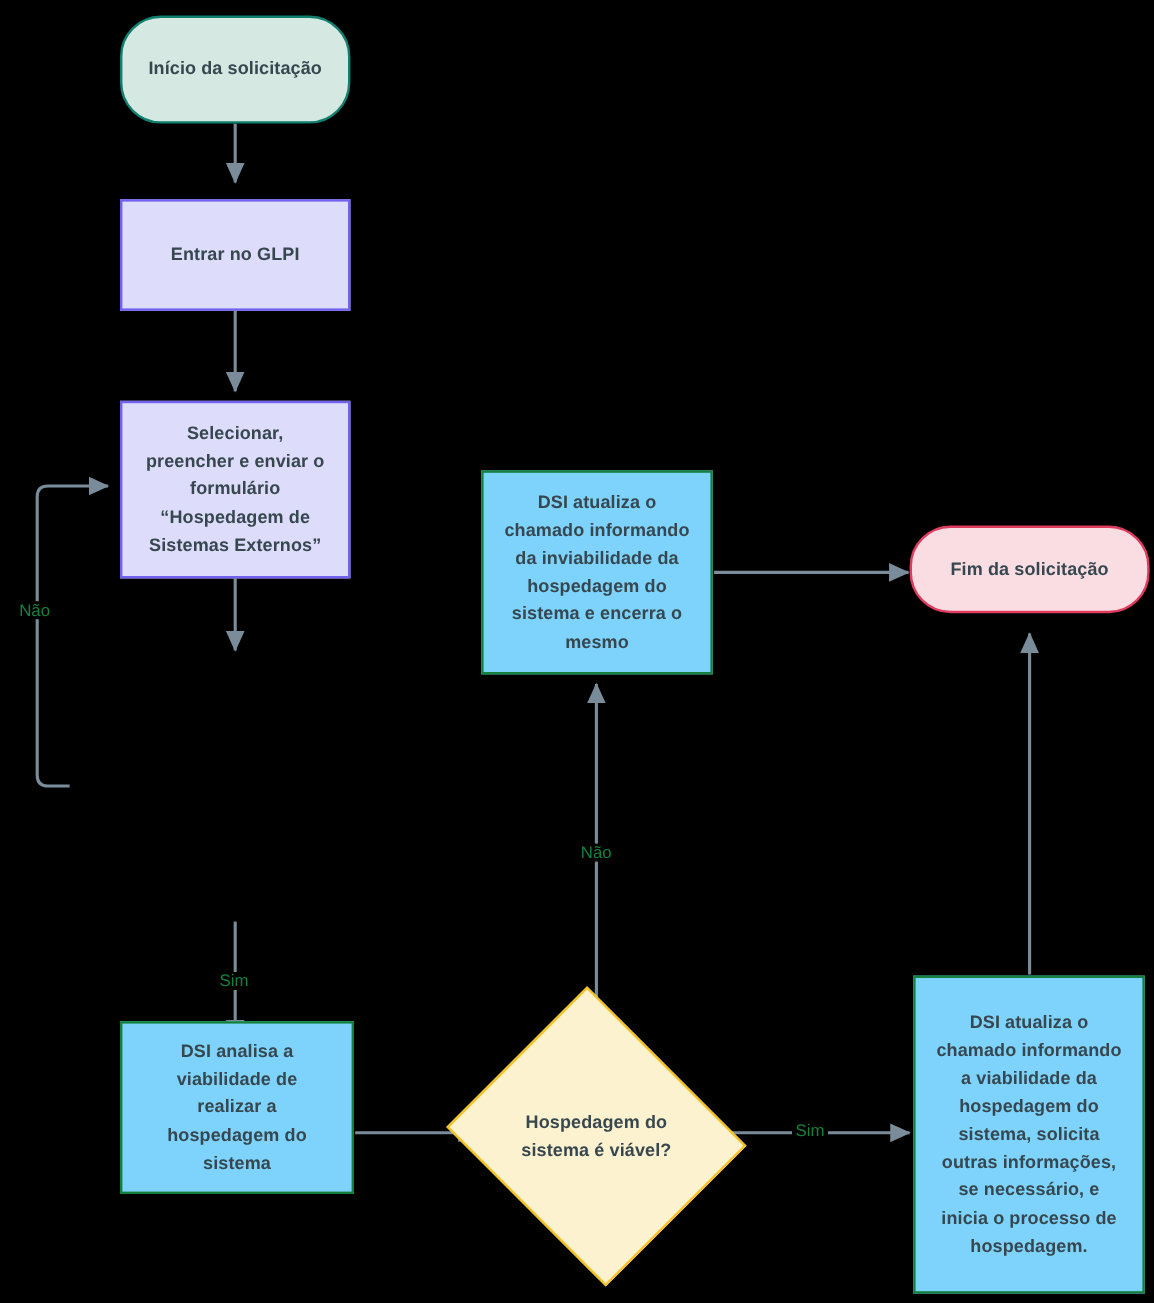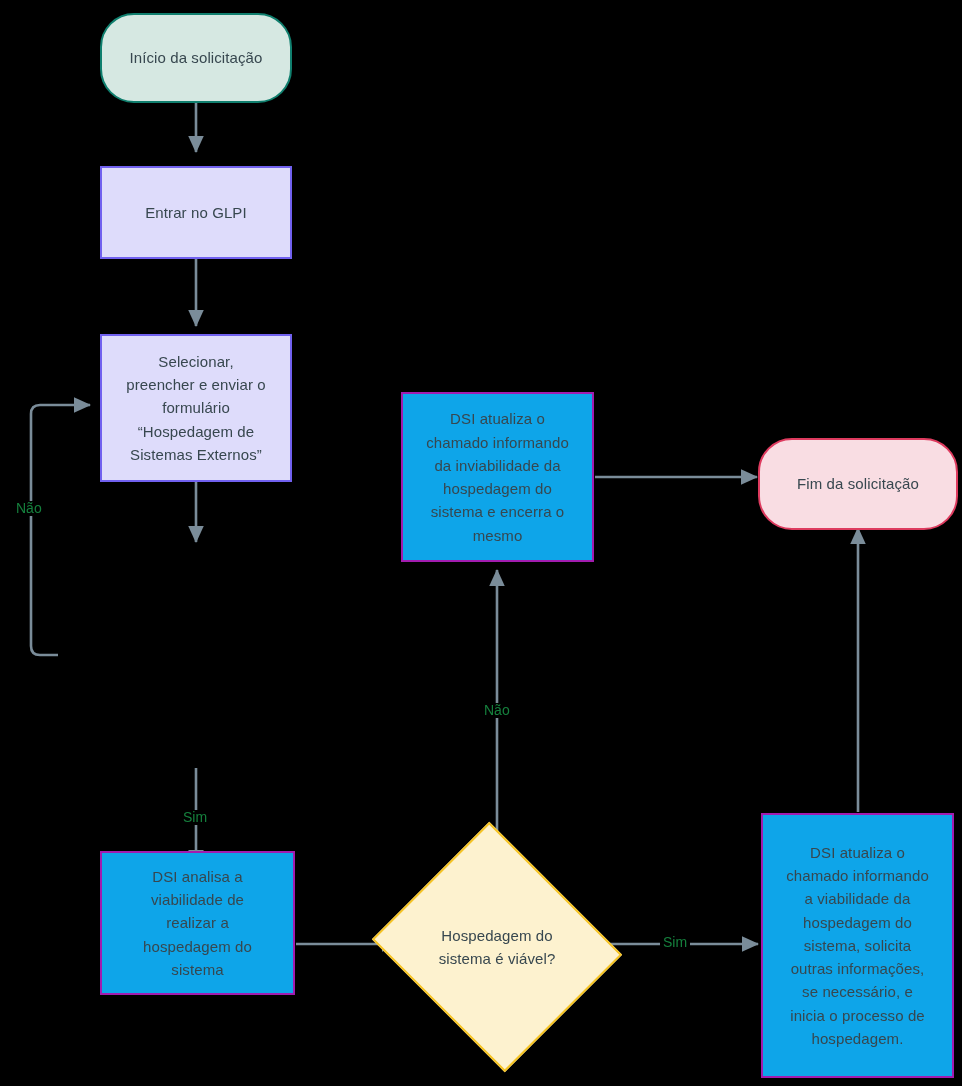--- a/index.html
+++ b/index.html
@@ -31,42 +31,43 @@
     justify-content: center;
     text-align: center;
     color: #37474f;
     font-size: 15px;
     line-height: 1.55;
     letter-spacing: 0.1px;
   }
   .node .txt {
     padding: 0 8px;
     white-space: pre-line;
+    font-weight: bold;
   }
   
   .n-start {
     background: #d6e8e2;
     border: 2.5px solid #107f6e;
     border-radius: 34px;
   }
   
   .n-end {
     background: #f9dde3;
     border: 2.5px solid #de3b5f;
     border-radius: 34px;
   }
   
   .n-proc-purple {
     background: #dedcfb;
     border: 2px solid #7161ef;
   }
   
   .n-proc-orange {
-    background: #0ea5e9;
-    border: 2px solid #a21caf;
+    background: #7dd3fc;
+    border: 2px solid #15803d;
   }
   
   .n-decision {
     background: transparent;
     border: none;
     overflow: visible;
   }
   .n-decision .diamond-shape {
     position: absolute;
     left: 0; top: 0;
@@ -190,21 +191,21 @@
 chamado informando
 a viabilidade da
 hospedagem do
 sistema, solicita
 outras informações,
 se necessário, e
 inicia o processo de
 hospedagem.</span>
   </div>
 
-  <div class="node n-end" style="left:758px; top:438px; width:200px; height:92px;">
+  <div class="node n-end" style="left:758px; top:438px; width:200px; height:73px;">
     <span class="txt">Fim da solicitação</span>
   </div>
 
   <div class="edge-label" style="left:13px; top:501px;">Não</div>
 
   <div class="edge-label" style="left:180px; top:810px;">Sim</div>
 
   <div class="edge-label" style="left:481px; top:703px;">Não</div>
 
   <div class="edge-label" style="left:660px; top:935px;">Sim</div>

